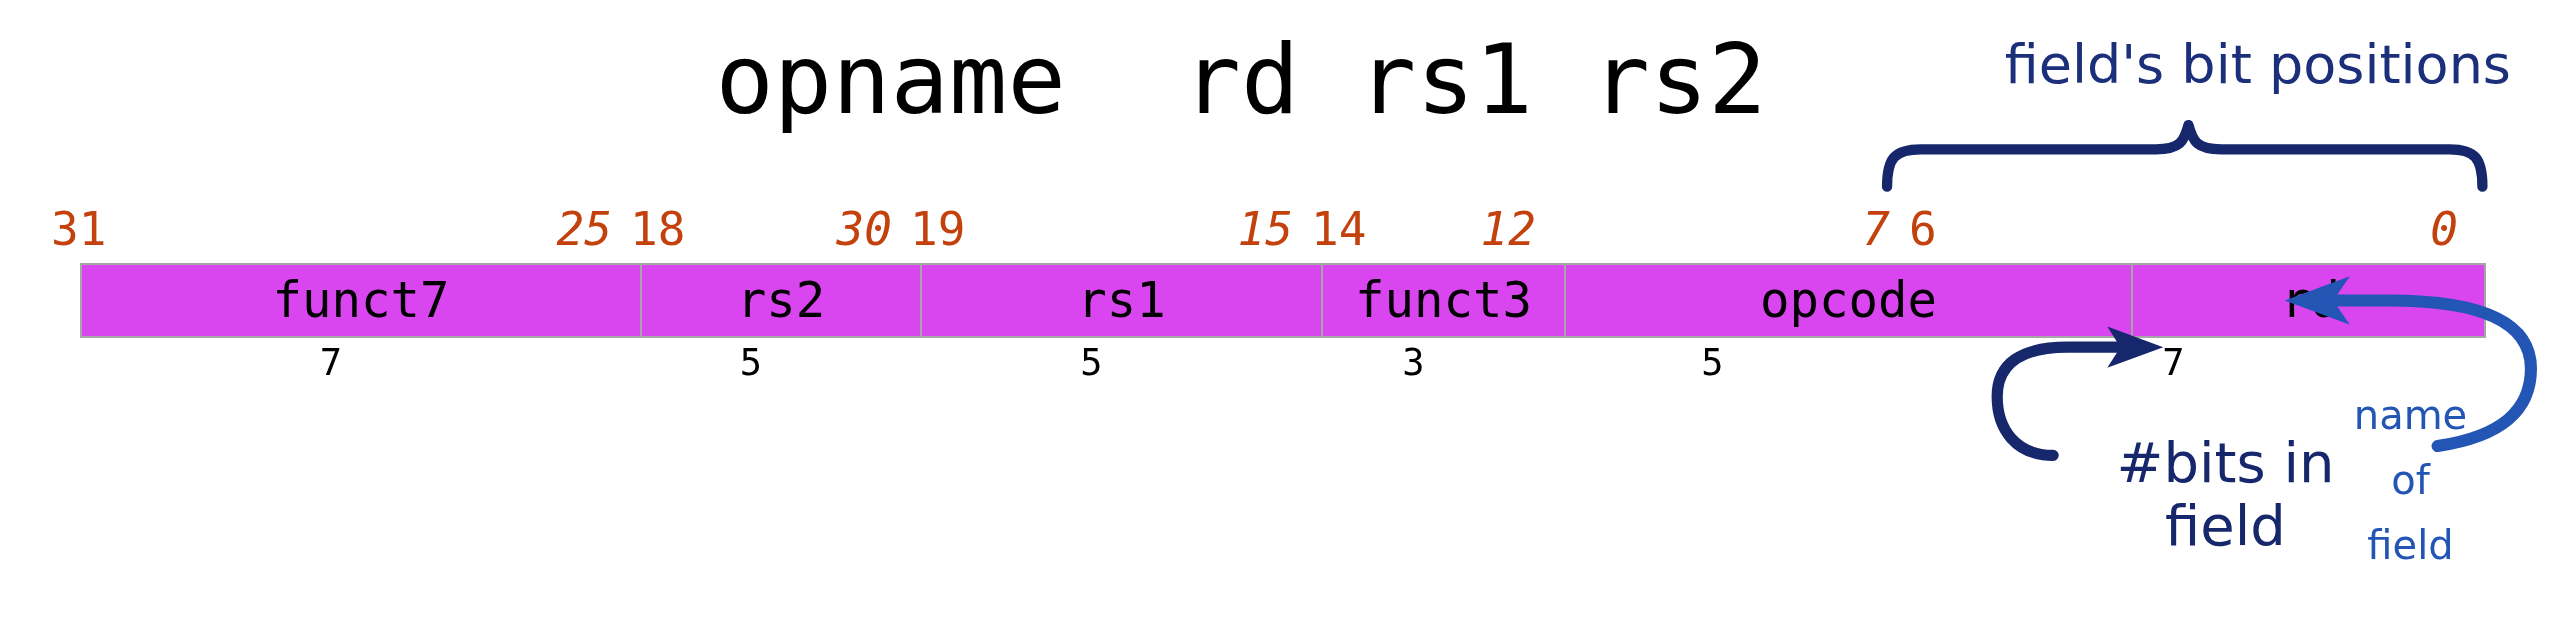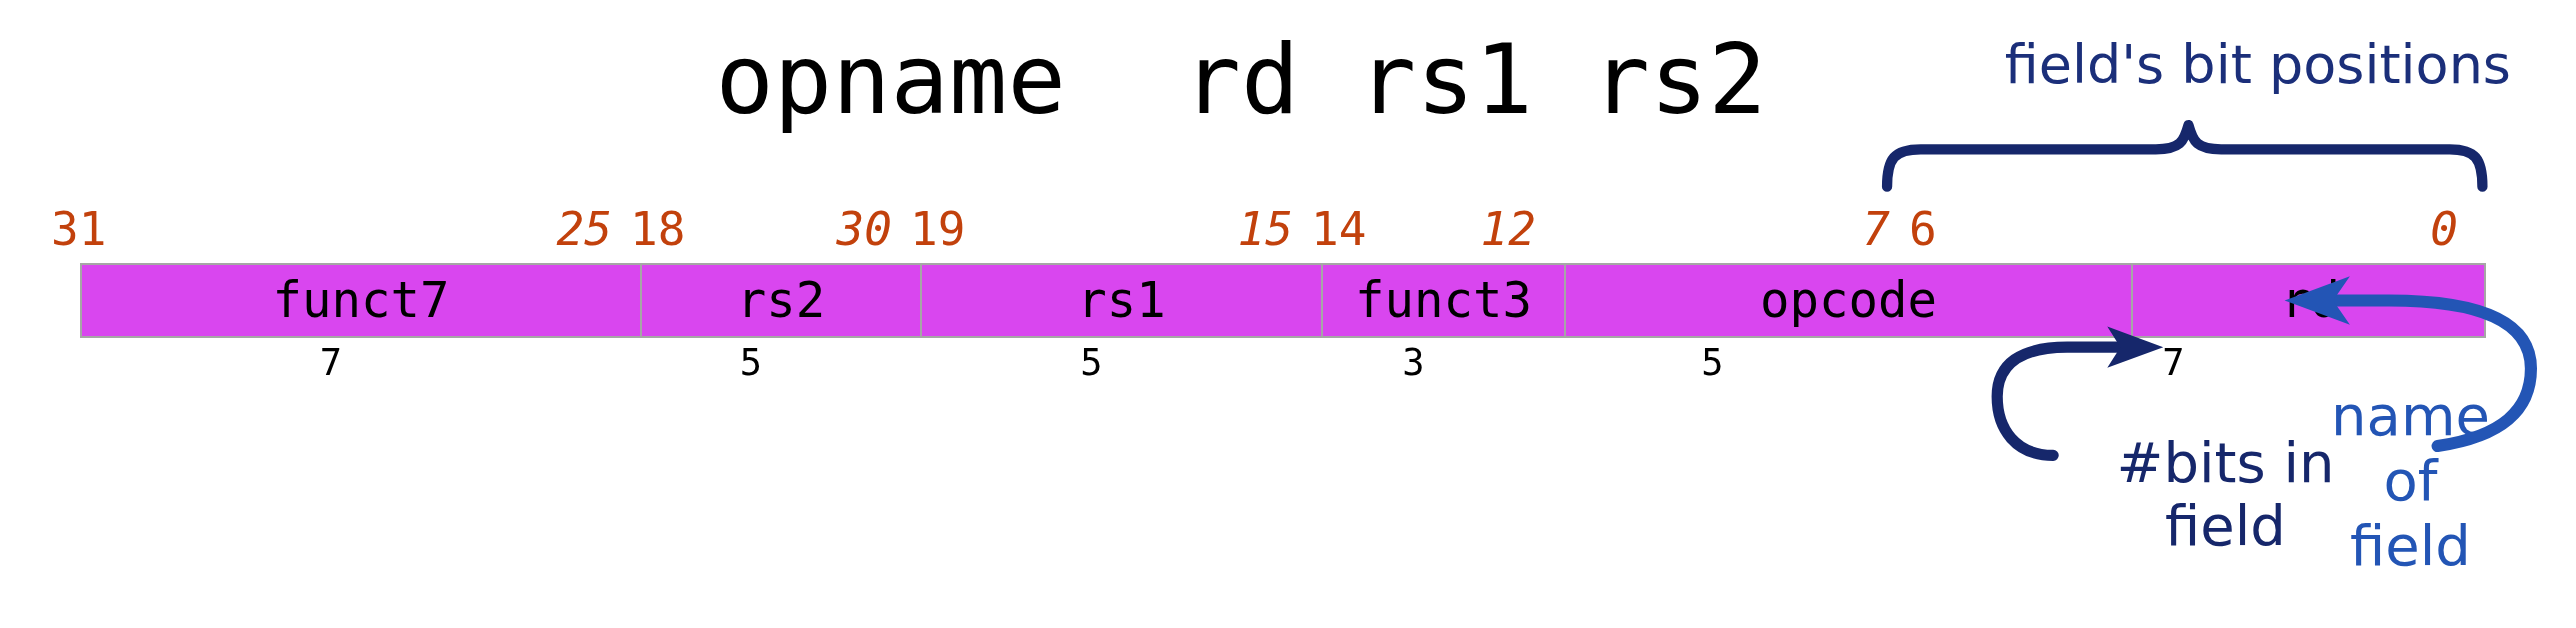--- a/index.html
+++ b/index.html
@@ -120,21 +120,21 @@
     font-size: 56px;
     line-height: 63px;
     color: #16276b;
     text-align: center;
     width: 233px;
     margin-left: 48px;
   }
   #anno-name {
     left: 2303px;
     top: 383px;
-    font-size: 56px;
+    font-size: 40px;
     line-height: 65px;
     color: #2355b5;
     text-align: center;
     width: 215px;
   }
 
   
   #vector-layer {
     position: absolute;
     left: 0;

